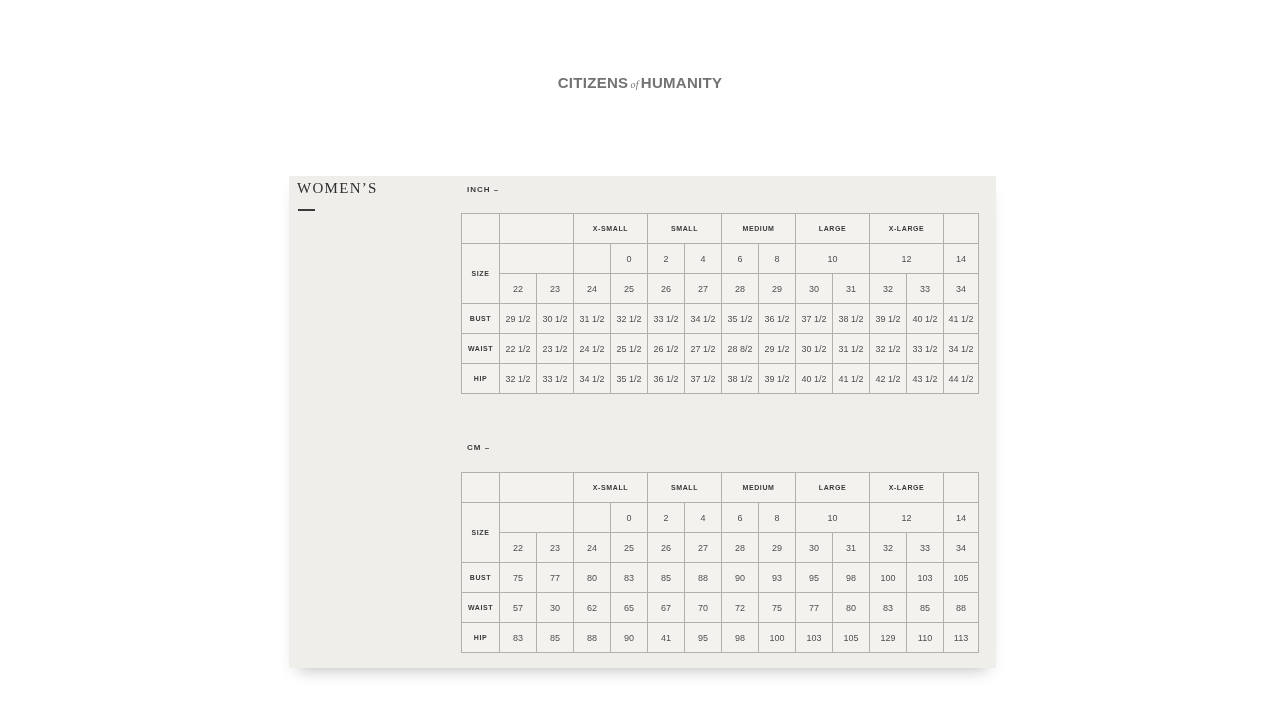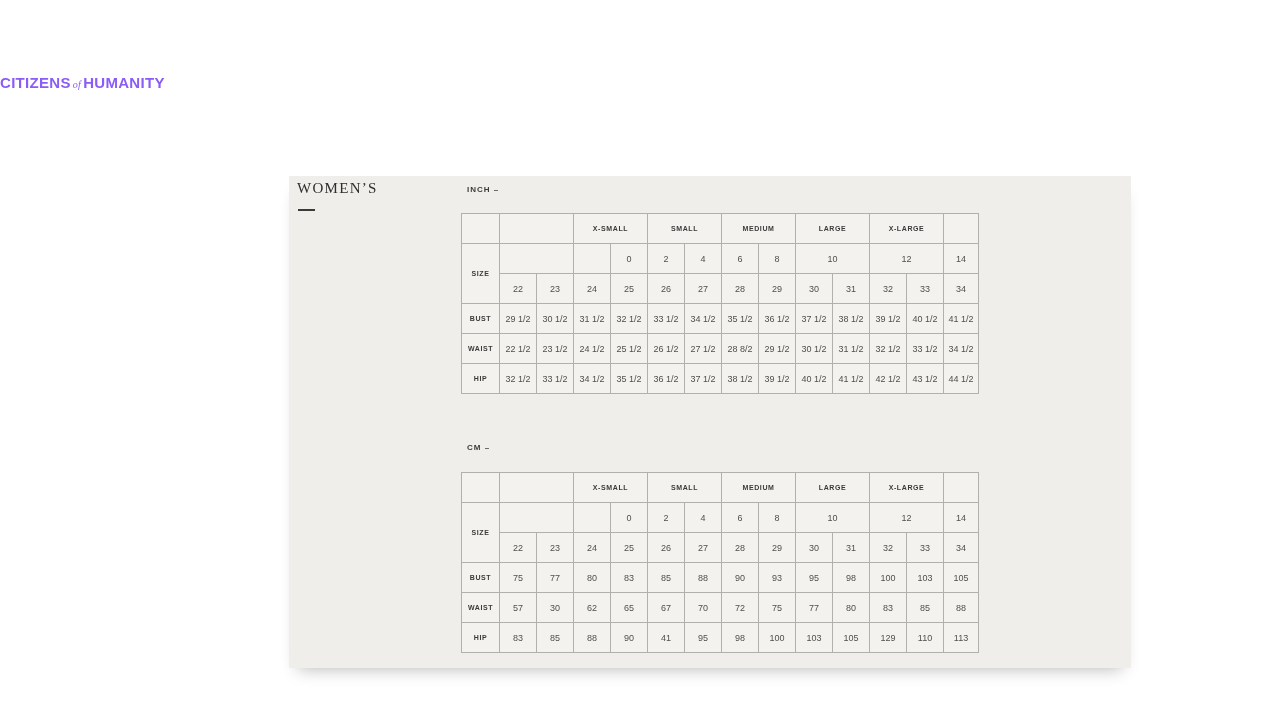--- a/index.html
+++ b/index.html
@@ -1,24 +1,24 @@
 <!DOCTYPE html>
 <html><head>
 <meta charset="utf-8">
 <style>
   * { margin:0; padding:0; box-sizing:border-box; }
   html,body { width:1280px; height:720px; background:#ffffff; overflow:hidden;
               font-family:"Liberation Sans", sans-serif; }
 
-  .logo { position:absolute; top:74px; left:0; right:0; text-align:left;
-          font-weight:bold; font-size:15px; letter-spacing:.3px; color:#8b5cf6; }
+  .logo { position:absolute; top:74px; left:0; right:0; text-align:center;
+          font-weight:bold; font-size:15px; letter-spacing:.3px; color:#737373; }
   .logo .of { font-family:"Liberation Serif", serif; font-style:italic;
               font-weight:normal; font-size:10px; margin:0 2px; }
 
-  .panel { position:absolute; left:289px; top:176px; width:842px; height:492px;
+  .panel { position:absolute; left:289px; top:176px; width:707px; height:492px;
            background:#efeeea; box-shadow:0 10px 16px -9px rgba(0,0,0,.28); }
 
   .womens { position:absolute; left:8px; top:4px;
             font-family:"Liberation Serif", serif; font-size:15px;
             letter-spacing:1.3px; color:#2e2e2e; }
   .womens-dash { position:absolute; left:9px; top:33px; width:17px; height:2px;
                  background:#3a3a3a; }
 
   .unit-label { position:absolute; font-weight:bold; font-size:8px;
                 letter-spacing:1px; color:#3a3a3a; }

